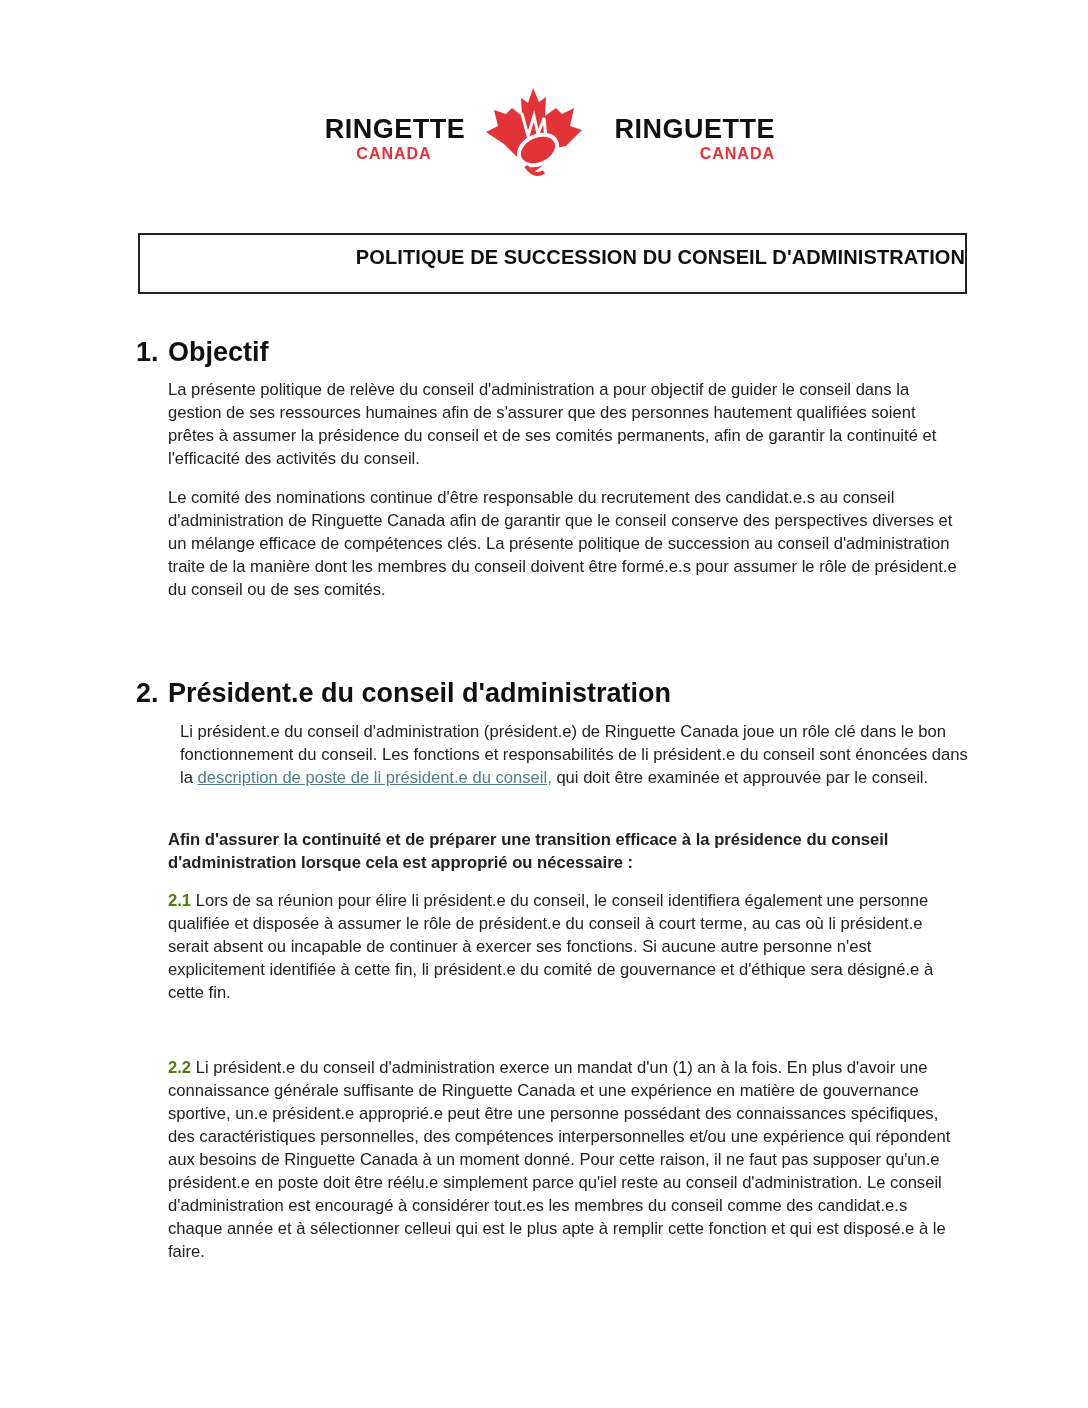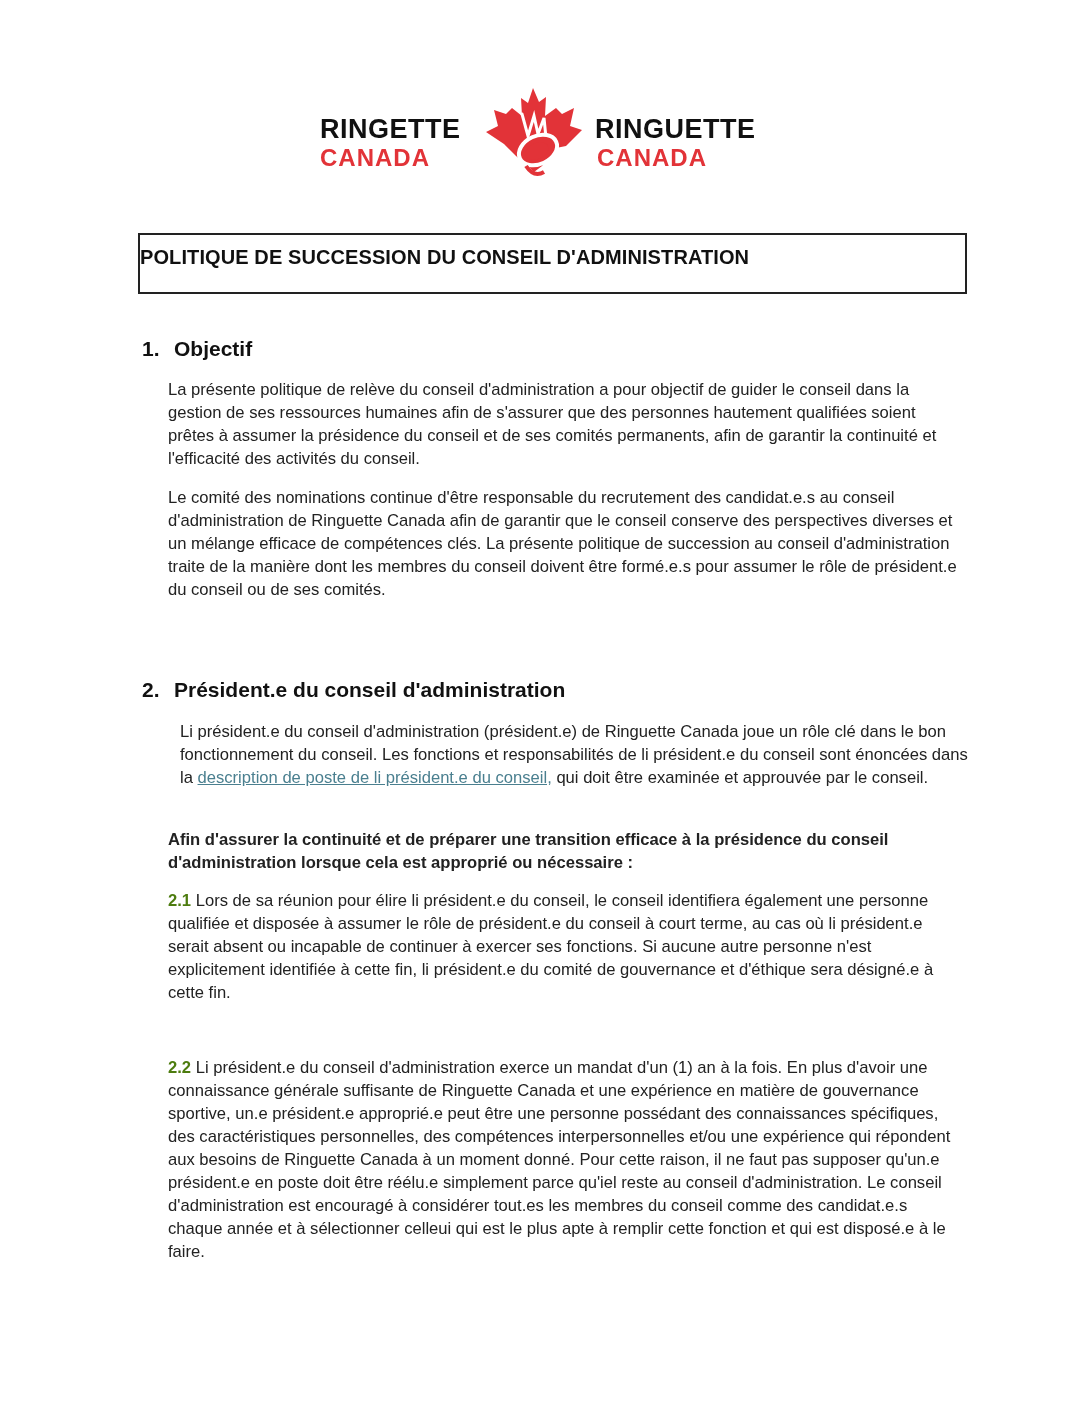--- a/index.html
+++ b/index.html
@@ -8,38 +8,38 @@
     font-family: "Liberation Sans", "DejaVu Sans", sans-serif;
     color: #1a1a1a;
   }
   .logo {
     position: absolute; left: 320px; top: 86px; width: 450px; height: 96px;
   }
   .logo-word {
     position: absolute; font-weight: bold; letter-spacing: 0.5px; line-height: 1;
   }
   .logo-word .top { display: block; font-size: 27px; color: #111; }
-  .logo-word .bot { display: block; font-size: 24px; color: #e23338; letter-spacing: 1px; }
-  .logo-left { left: 0; top: 30px; text-align: left; width: 150px; }
+  .logo-word .bot { display: block; font-size: 16px; color: #e23338; letter-spacing: 1px; }
+  .logo-left { left: 0; top: 30px; text-align: center; width: 150px; }
   .logo-left .bot { margin-top: 3px; padding-right: 2px; }
-  .logo-right { left: 275px; top: 30px; text-align: left; width: 180px; }
+  .logo-right { left: 275px; top: 30px; text-align: right; width: 180px; }
   .logo-right .bot { margin-top: 3px; padding-left: 2px; }
   .logo-mark { position: absolute; left: 162px; top: 0; width: 102px; height: 94px; }
 
   .title-box {
     position: absolute; left: 138px; top: 233px; width: 829px; height: 61px;
     border: 2px solid #222; box-sizing: border-box;
   }
   .title-text {
-    position: absolute; left: 0; right: 0; top: 11px; text-align: left;
+    position: absolute; left: 0; right: 0; top: 11px; text-align: right;
     font-weight: bold; font-size: 20px; color: #111; letter-spacing: 0.1px;
   }
 
   .section-heading {
-    position: absolute; left: 136px; font-weight: bold; font-size: 21px; color: #111; margin-left: 6px;
+    position: absolute; left: 136px; font-weight: bold; font-size: 27px; color: #111;
   }
   .section-heading .num { display: inline-block; width: 32px; }
 
   .para {
     position: absolute; left: 168px; width: 795px;
     font-size: 16.6px; line-height: 23px; color: #222;
   }
   .para b { font-weight: bold; color: #4d7c0f; }
   .link { color: #4a7f8f; text-decoration: underline; }
 </style>

